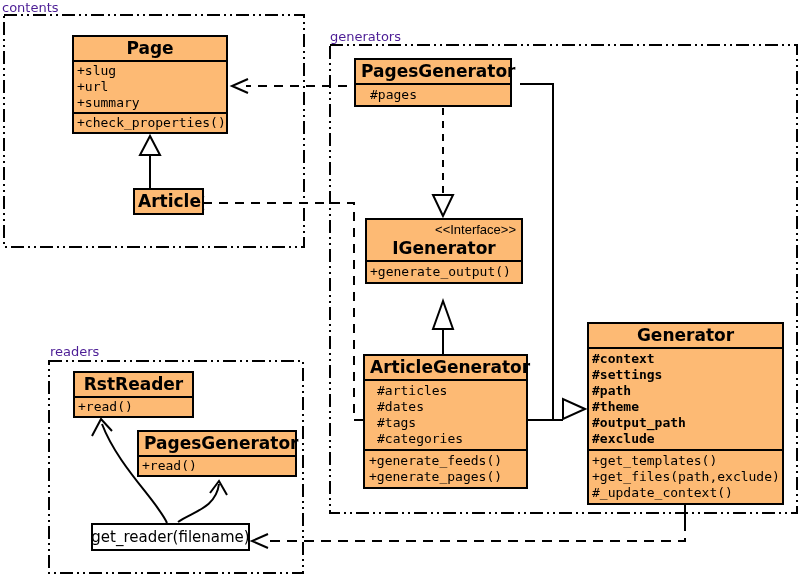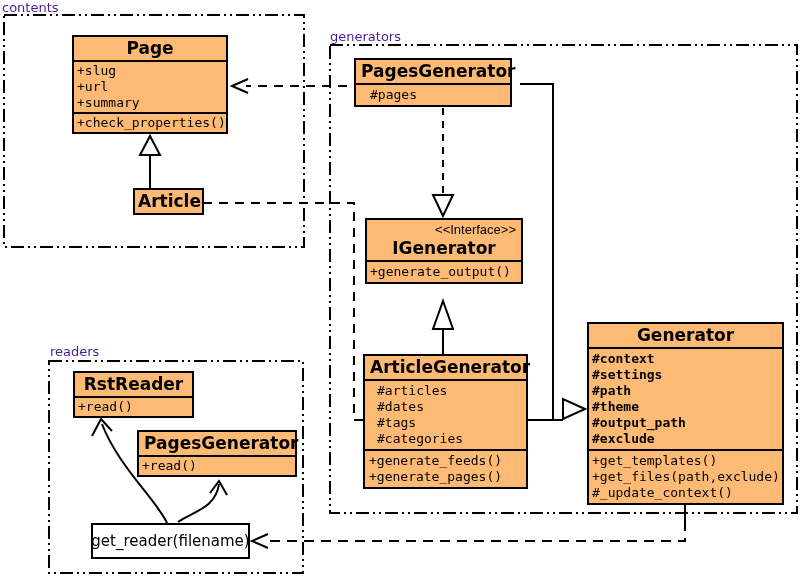--- a/index.html
+++ b/index.html
@@ -178,15 +178,15 @@
     </div>
   </div>
 
   <div class="class-box" style="left:137px;top:430px;width:160px;">
     <div class="c-title">PagesGenerator</div>
     <div class="c-members">
       <div>+read()</div>
     </div>
   </div>
 
-  <div class="plain-box" style="left:91px;top:523px;width:159px;height:36px;">get_reader(filename)</div>
+  <div class="plain-box" style="left:91px;top:523px;width:159px;height:28px;">get_reader(filename)</div>
 
 </div>
 
 </body></html>

